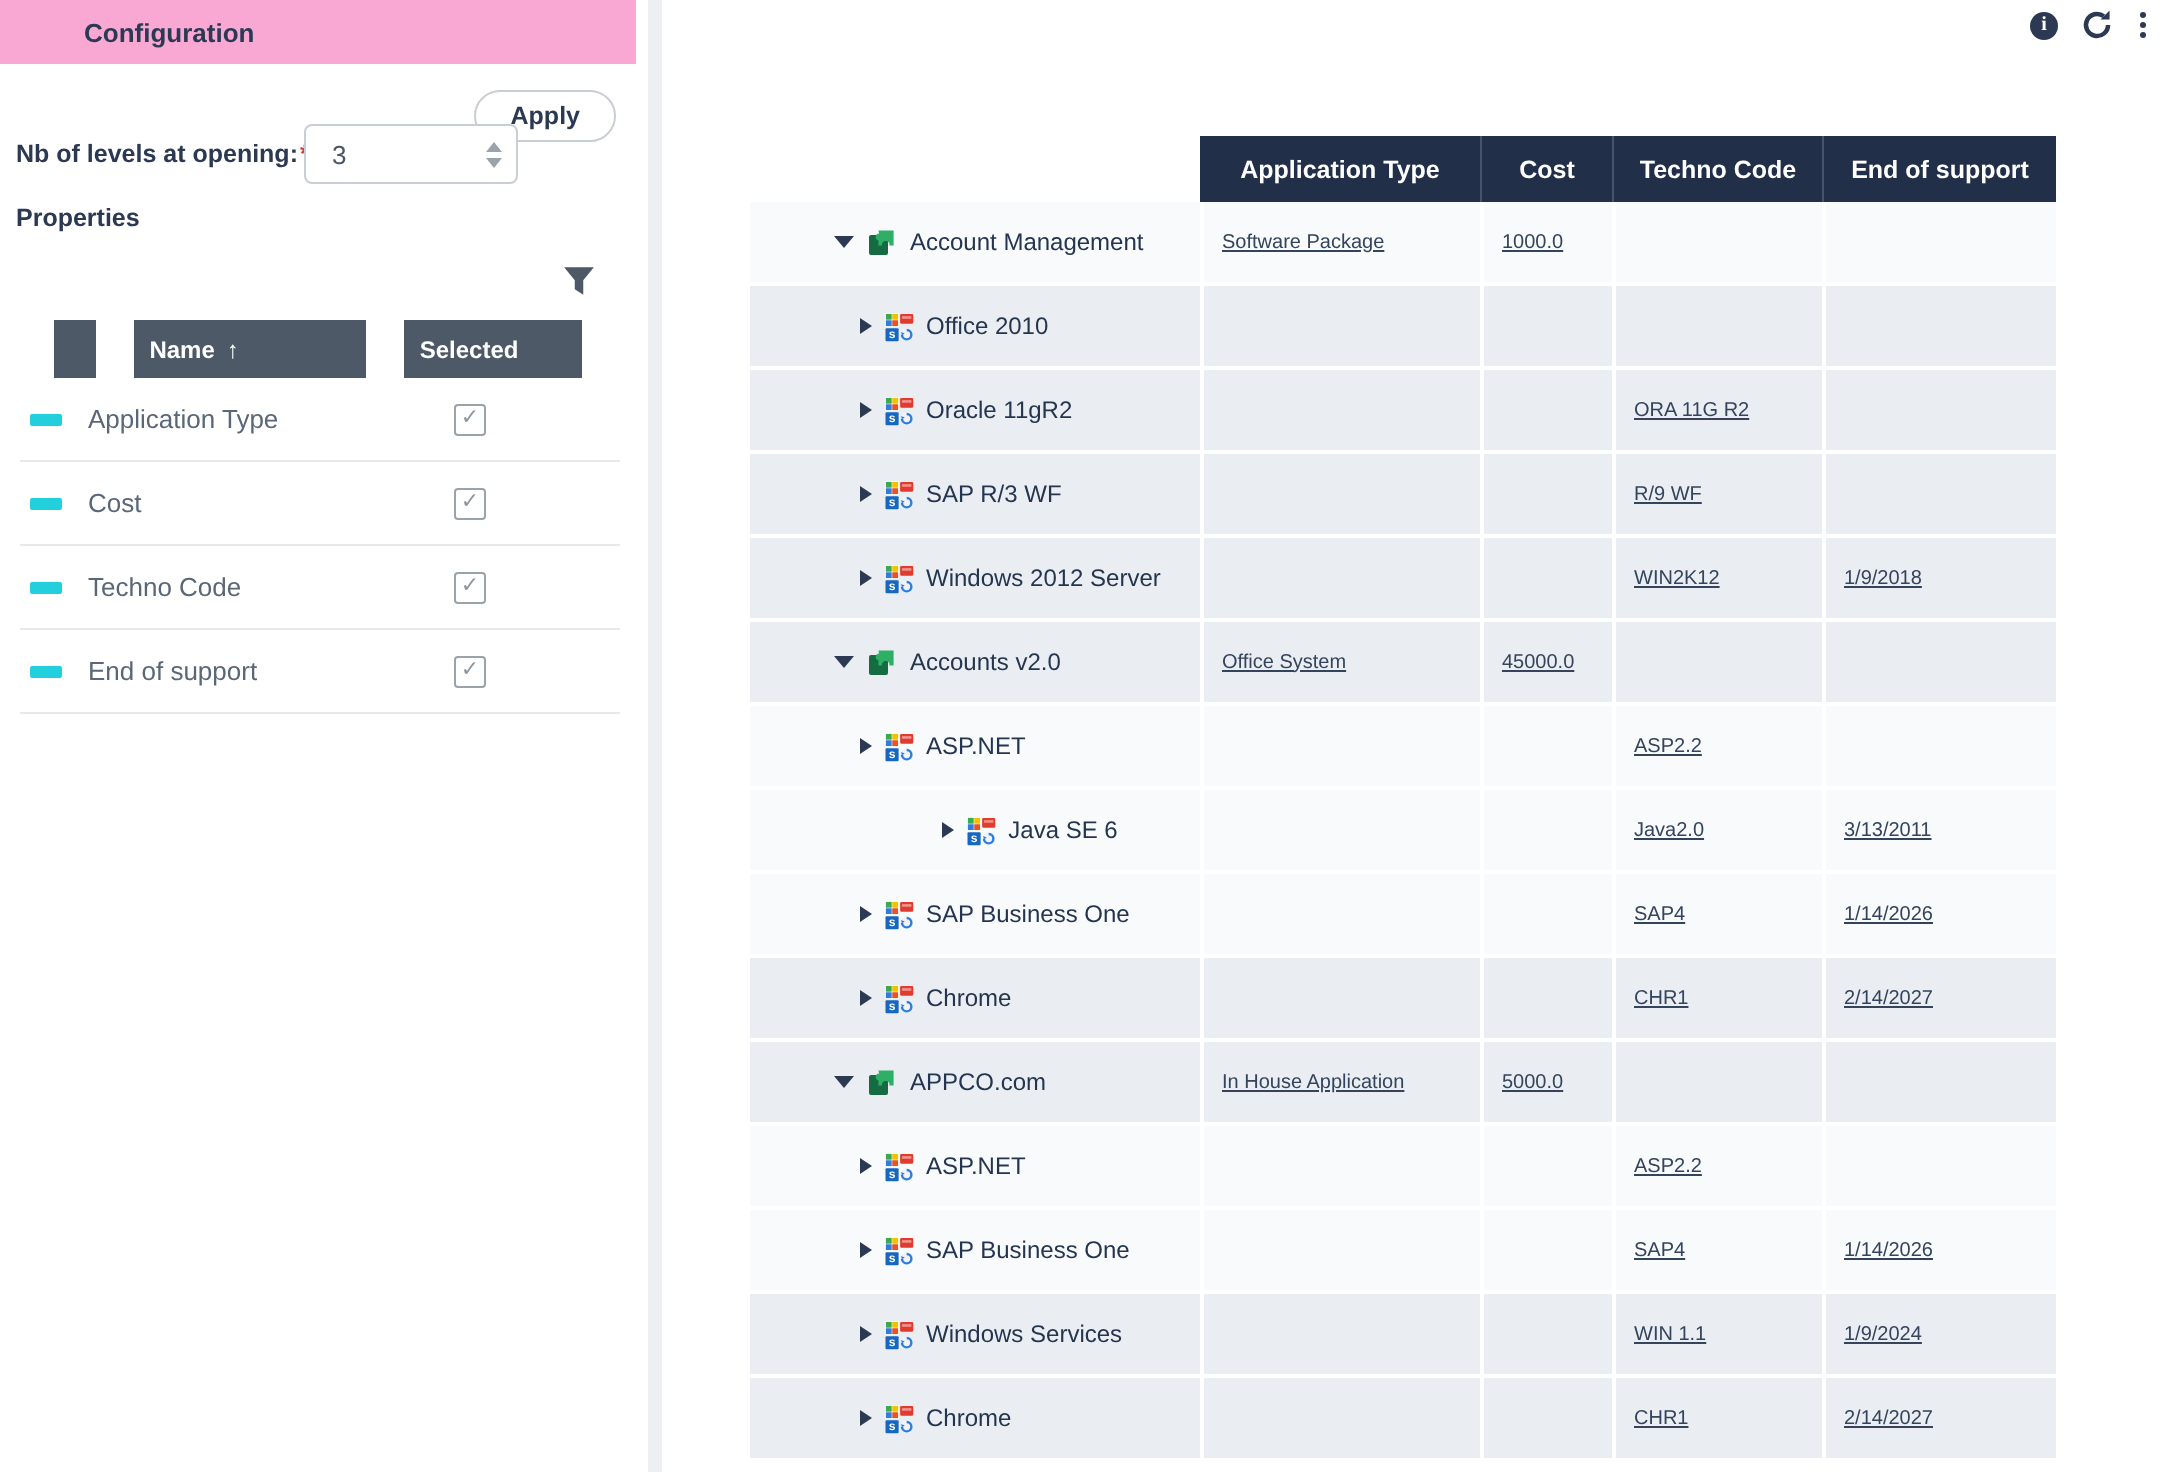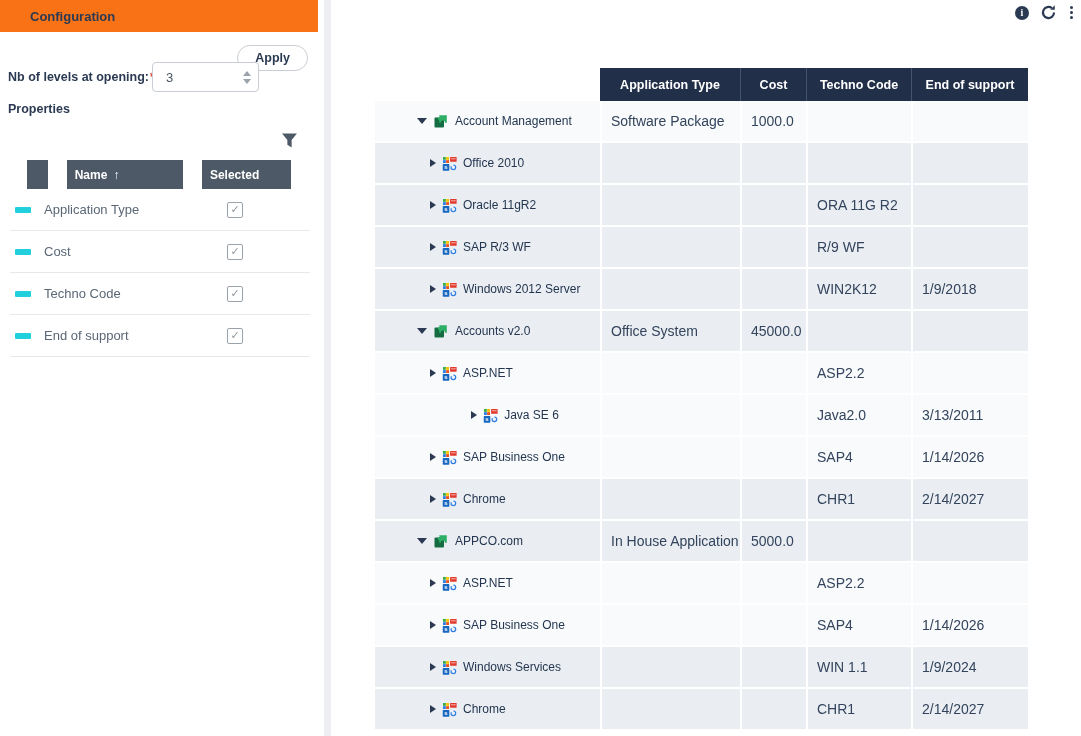--- a/index.html
+++ b/index.html
@@ -4,21 +4,21 @@
 <style>
   html,body{margin:0;padding:0;}
   body{
     width:1081px;height:736px;position:relative;overflow:hidden;
     background:#ffffff;
     font-family:"Liberation Sans",sans-serif;
     -webkit-font-smoothing:antialiased;
   }
   
   .config-panel{position:absolute;left:0;top:0;width:318px;height:736px;background:#fff;}
-  .config-header{height:32px;background:#f97316;display:flex;align-items:center;padding-left:30px;}
+  .config-header{height:32px;background:#f9a8d4;display:flex;align-items:center;padding-left:42px;}
   .config-header span{font-size:13px;font-weight:bold;color:#2b3a52;}
   .apply-btn{
     position:absolute;right:10px;top:45px;
     padding:5px 17px;border:1px solid #c9ced4;border-radius:14px;background:#fff;
     font-size:12.5px;font-weight:bold;color:#2b3a52;cursor:pointer;
   }
   .levels-row{position:absolute;left:8px;top:70px;font-size:12.5px;font-weight:bold;color:#2b3a52;}
   .levels-row .req{color:#e0352b;margin-left:1px;}
   .levels-input-wrap{
     position:absolute;left:152px;top:62px;width:105px;height:28px;
@@ -90,21 +90,21 @@
   .c4{width:117px;}
   .tt-row{display:flex;height:40px;border-bottom:2px solid #fff;cursor:default;}
   .tt-row.light > div{background:#f8fafc;}
   .tt-row.gray  > div{background:#eaeef3;}
   .tt-row > div{box-sizing:border-box;display:flex;align-items:center;}
   .tt-row > div + div{border-left:2px solid #fff;}
   .tree-cell{gap:6px;}
   .tree-cell .name{font-size:12px;color:#24364f;white-space:nowrap;}
   .twisty-down{width:0;height:0;border-left:5px solid transparent;border-right:5px solid transparent;border-top:6px solid #2b3a52;cursor:pointer;flex:none;}
   .twisty-right{width:0;height:0;border-top:4.5px solid transparent;border-bottom:4.5px solid transparent;border-left:6px solid #2b3a52;cursor:pointer;flex:none;}
-  .data-cell{font-size:14px;color:#33445c;padding-left:9px;white-space:nowrap;overflow:hidden;}
+  .data-cell{font-size:10px;color:#33445c;padding-left:9px;white-space:nowrap;overflow:hidden;text-decoration:underline;}
   .app-icon{flex:none;display:flex;}
 </style>
 </head>
 <body>
 
 <div class="config-panel">
   <div class="config-header">
     <span>Configuration</span>
   </div>
 

